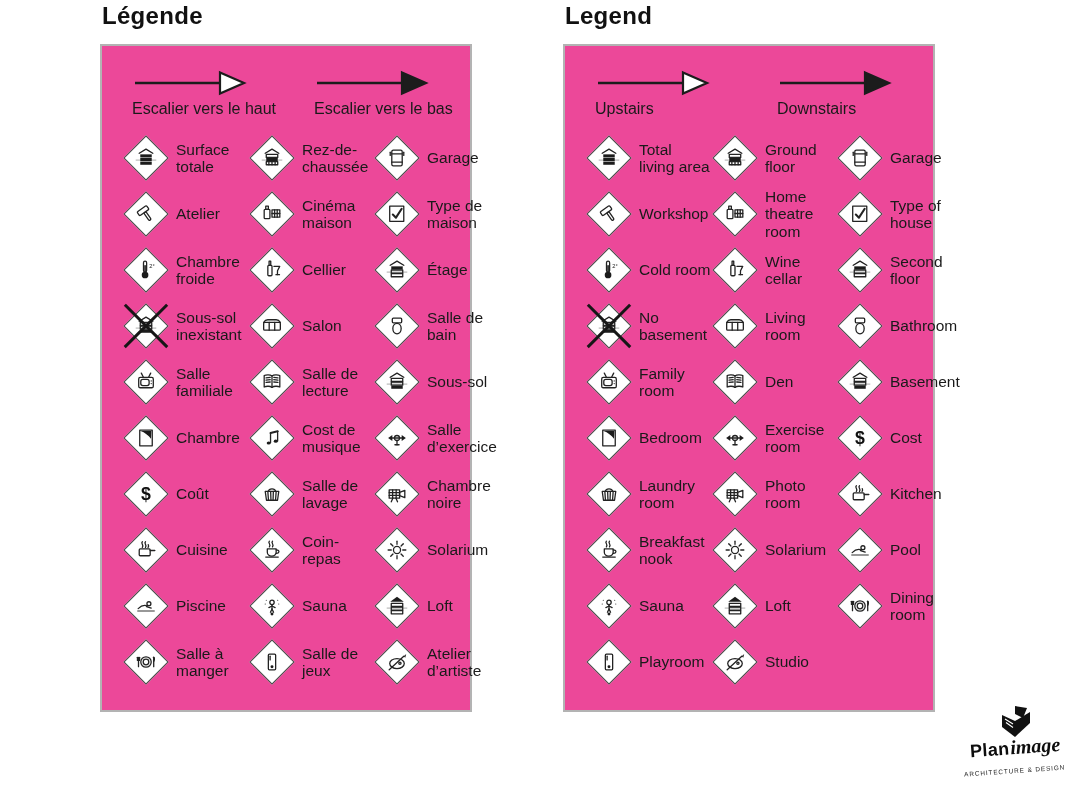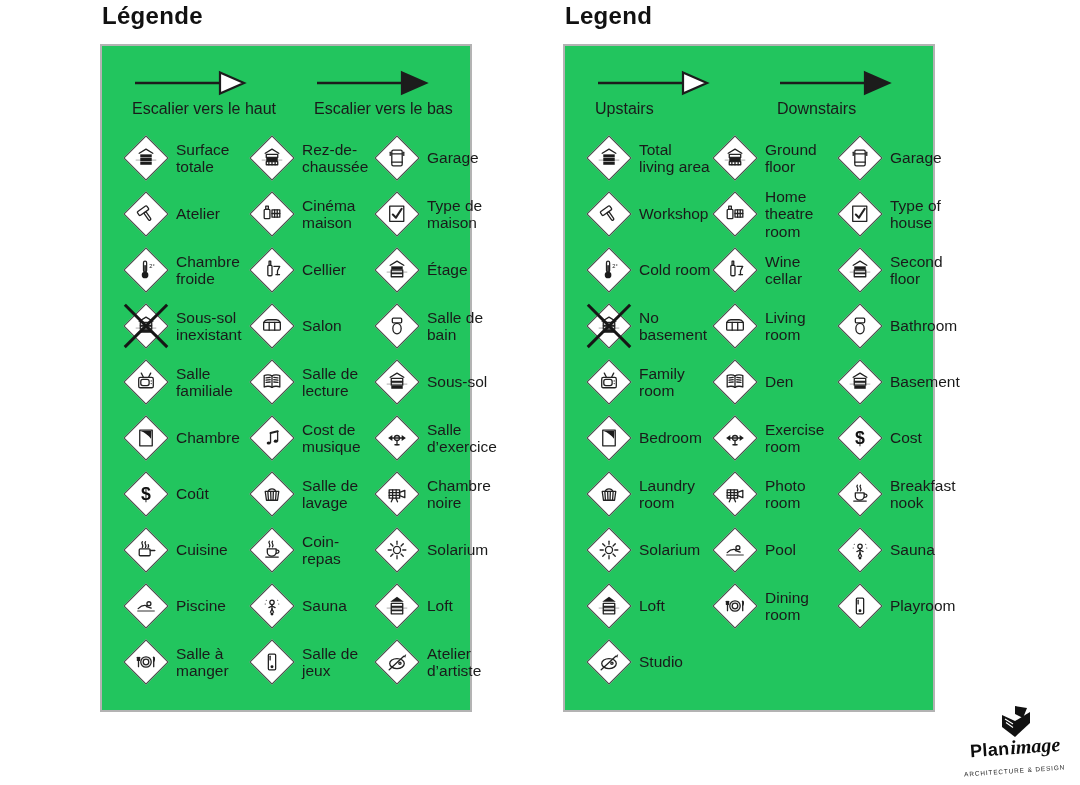--- a/index.html
+++ b/index.html
@@ -1,21 +1,21 @@
 <!DOCTYPE html>
 <html><head>
 <meta charset="utf-8">
 <style>
   html,body{margin:0;padding:0}
   body{width:1080px;height:785px;background:#fff;position:relative;overflow:hidden;
        font-family:"Liberation Sans","DejaVu Sans",sans-serif;color:#1a1a1a;}
   .panel-wrap{position:absolute;top:0;width:422px}
   #pw0{left:100px} #pw1{left:563px}
   .panel-title{margin:0;padding:2px 0 0 2px;font-size:24px;font-weight:700;letter-spacing:.3px;color:#111;height:42px;box-sizing:border-box}
-  .panel{box-sizing:border-box;width:372px;height:668px;border:2px solid #b3b3b3;background:#22c55e;margin-top:2px}
+  .panel{box-sizing:border-box;width:372px;height:668px;border:2px solid #b3b3b3;background:#ec4899;margin-top:2px}
   .arrows{display:flex;gap:30px;padding:24px 0 0 30px;height:84px;box-sizing:border-box}
   .arrow-group{display:flex;flex-direction:column;gap:4px}
   .arrow-group.first{min-width:152px}
   .arrow-label{font-size:16px;white-space:nowrap}
   .arrow-svg{display:block}
   .grid{display:grid;grid-template-columns:126px 125px 1fr;grid-auto-rows:56px;padding-left:20px;align-items:center}
   .cell{display:flex;align-items:center;gap:6px}
   .icon-box{position:relative;width:48px;height:48px;flex:0 0 48px}
   .diamond{position:absolute;left:50%;top:50%;width:32px;height:32px;border:1.6px solid #454545;
            transform:translate(-50%,-50%) rotate(45deg);background:#fff;box-sizing:border-box}
@@ -726,20 +726,33 @@
               <line x1="8" y1="16" x2="6.5" y2="19.5"></line>
               <line x1="11" y1="16" x2="12.5" y2="19.5"></line>
             </svg>
           </div>
           <div class="cell-label">Photo room</div>
         </div>
         <div class="cell">
           <div class="icon-box">
             <div class="diamond"></div>
             <svg class="glyph" viewBox="0 0 24 24" stroke="#232323" fill="none" stroke-width="1.25" stroke-linecap="round" stroke-linejoin="round">
+              <rect x="5.5" y="11" width="10.5" height="6.5" rx="1"></rect>
+              <line x1="16" y1="12.5" x2="20.5" y2="12.5"></line>
+              <path d="M8.5,9.5 q1,-1.5 0,-3 q-1,-1.5 0,-2.5"></path>
+              <path d="M11.5,9.5 q1,-1.5 0,-3 q-1,-1.5 0,-2.5"></path>
+              <path d="M14,9.5 q0.9,-1.2 0.2,-2.6"></path>
+            </svg>
+          </div>
+          <div class="cell-label">Kitchen</div>
+        </div>
+        <div class="cell">
+          <div class="icon-box">
+            <div class="diamond"></div>
+            <svg class="glyph" viewBox="0 0 24 24" stroke="#232323" fill="none" stroke-width="1.25" stroke-linecap="round" stroke-linejoin="round">
               <path d="M7.5,11 h8.5 v3.2 a4.2,3.6 0 0 1 -8.5,0 Z"></path>
               <path d="M16,11.8 q3,0.2 2.6,2 q-0.3,1.6 -2.8,1.4"></path>
               <line x1="6" y1="18.8" x2="18" y2="18.8"></line>
               <path d="M9.5,9 q1,-1.5 0,-3 q-1,-1.5 0,-2.5"></path>
               <path d="M12.5,9 q1,-1.5 0,-3 q-1,-1.5 0,-2.5"></path>
             </svg>
           </div>
           <div class="cell-label">Breakfast nook</div>
         </div>
         <div class="cell">

